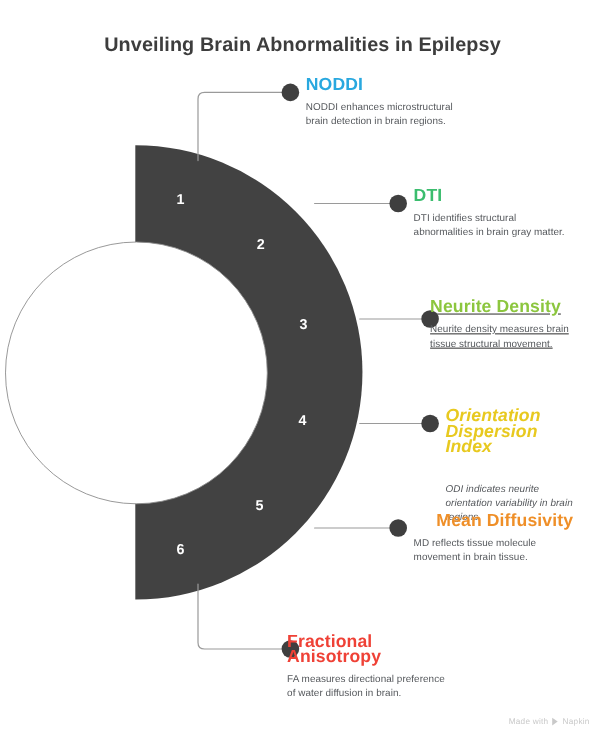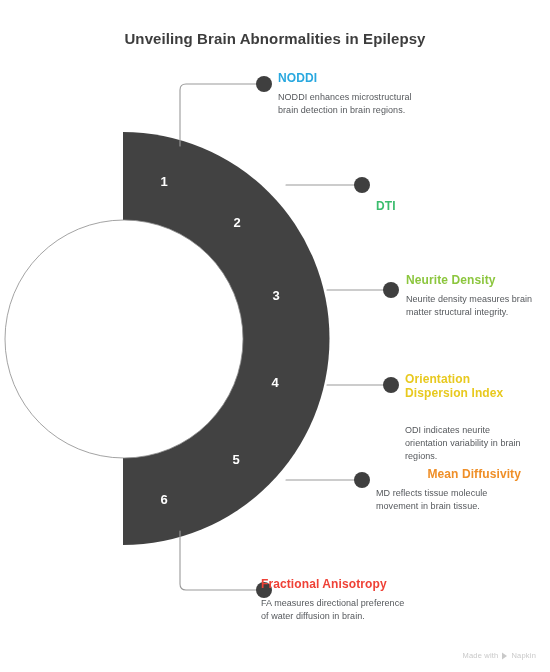--- a/index.html
+++ b/index.html
@@ -23,21 +23,21 @@
     width: 550px;
     height: 672px;
   }
 
   .title {
     position: absolute;
     top: 30px;
     left: 0;
     width: 550px;
     text-align: center;
-    font-size: 15px;
+    font-size: 18px;
     font-weight: bold;
     color: #3d3d3d;
     letter-spacing: 0.1px;
   }
 
   
   svg.diagram {
     position: absolute;
     top: 0;
     left: 0;
@@ -54,21 +54,21 @@
     font-weight: bold;
     transform: translate(-50%, -50%);
     pointer-events: none;
   }
 
   
   .item {
     position: absolute;
   }
   .item-title {
-    font-size: 12px;
+    font-size: 16px;
     font-weight: bold;
     line-height: 14px;
     margin: 0 0 6px 0;
     letter-spacing: 0.1px;
   }
   .item-desc {
     font-size: 9px;
     line-height: 13px;
     color: #55585c;
     margin: 0;
@@ -134,29 +134,30 @@
   <div class="ring-num" style="left:275px; top:382px;">4</div>
   <div class="ring-num" style="left:236px; top:459px;">5</div>
   <div class="ring-num" style="left:164px; top:499px;">6</div>
 
   <div class="item" style="left:278px; top:71px; width:140px;">
     <p class="item-title" style="color:#29a8df;">NODDI</p>
     <p class="item-desc">NODDI enhances microstructural brain detection in brain regions.</p>
   </div>
 
   <div class="item" style="left:376px; top:172px; width:145px;">
-    <p class="item-title" style="color:#3bbd6e;margin-top:27px;">DTI</p>
+    <p class="item-title" style="color:#3bbd6e;">DTI</p>
+    <p class="item-desc">DTI identifies structural abnormalities in brain gray matter.</p>
   </div>
 
-  <div class="item" style="left:406px; top:273px; width:133px;">
+  <div class="item" style="left:391px; top:273px; width:133px;text-decoration:underline;">
     <p class="item-title" style="color:#8cc63e;">Neurite Density</p>
-    <p class="item-desc">Neurite density measures brain matter structural integrity.</p>
+    <p class="item-desc">Neurite density measures brain tissue structural movement.</p>
   </div>
 
-  <div class="item" style="left:405px; top:372px; width:122px;">
+  <div class="item" style="left:405px; top:372px; width:122px;font-style:italic;">
     <p class="item-title" style="color:#e8c91f;">Orientation Dispersion Index</p>
     <p class="item-desc" style="margin-top:24px;">ODI indicates neurite orientation variability in brain regions.</p>
   </div>
 
   <div class="item" style="left:376px; top:467px; width:145px;">
     <p class="item-title" style="color:#ef8f28;text-align:right;">Mean Diffusivity</p>
     <p class="item-desc">MD reflects tissue molecule movement in brain tissue.</p>
   </div>
 
   <div class="item" style="left:261px; top:577px; width:150px;">

